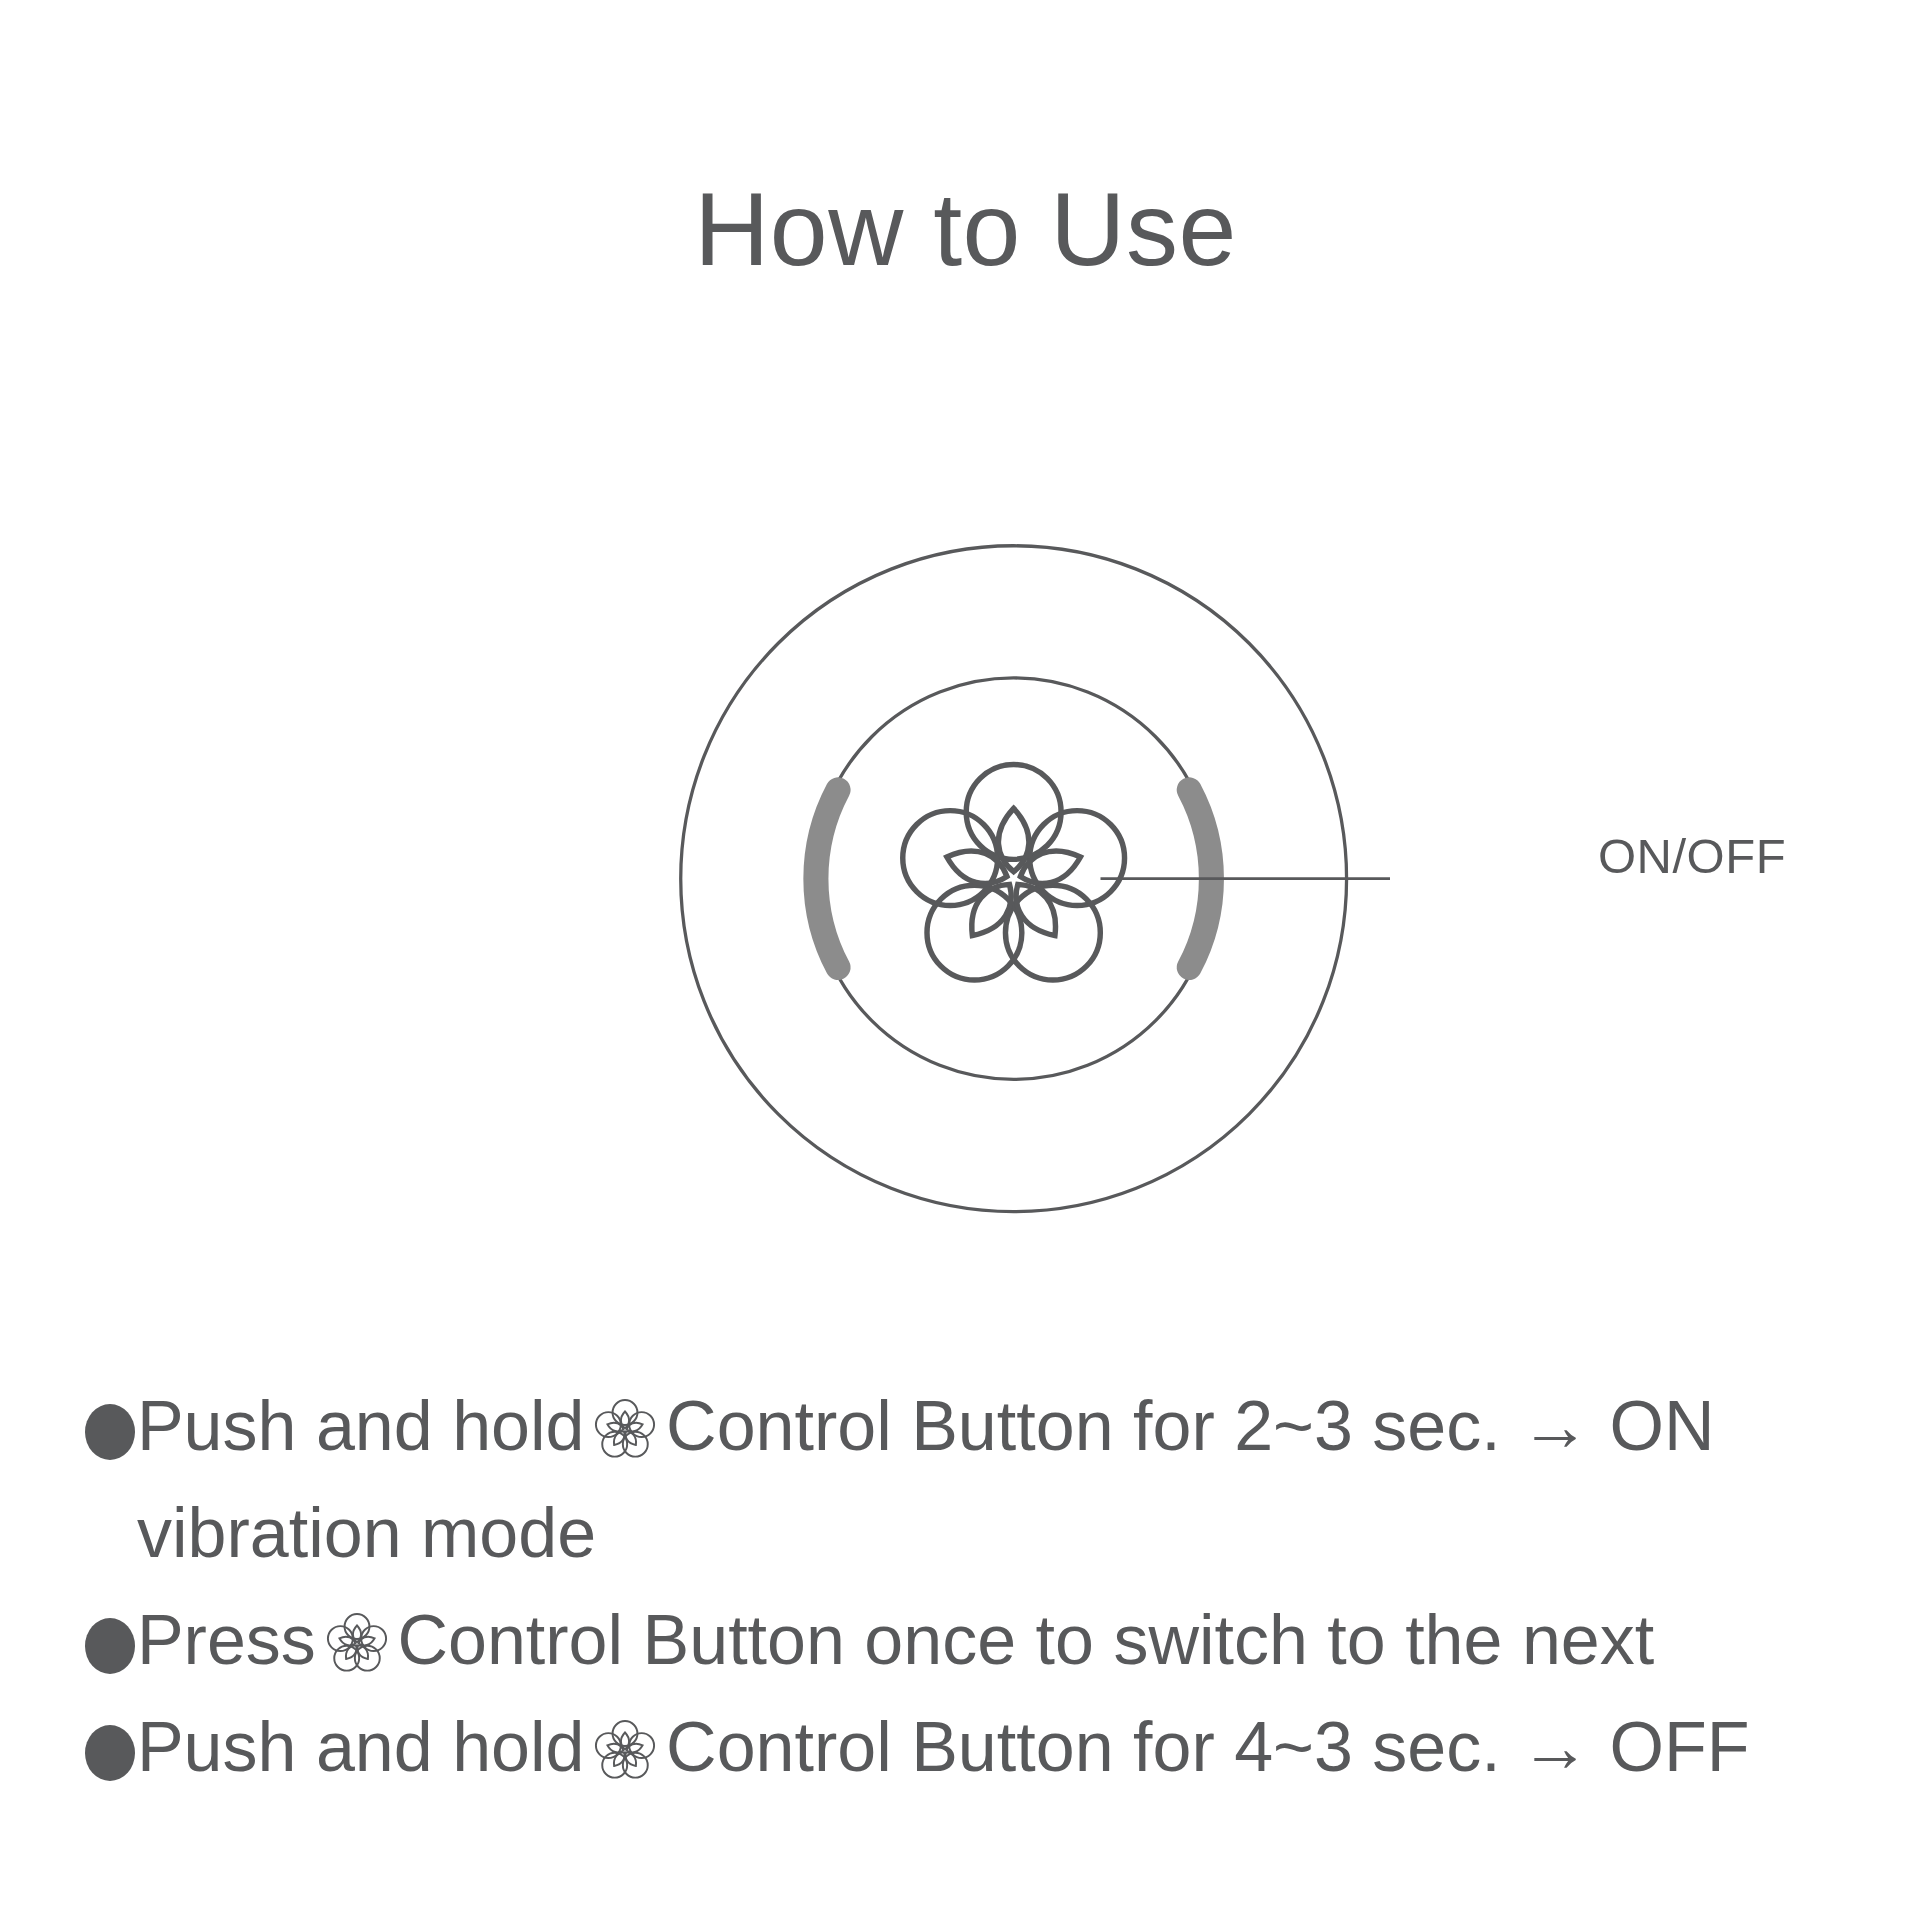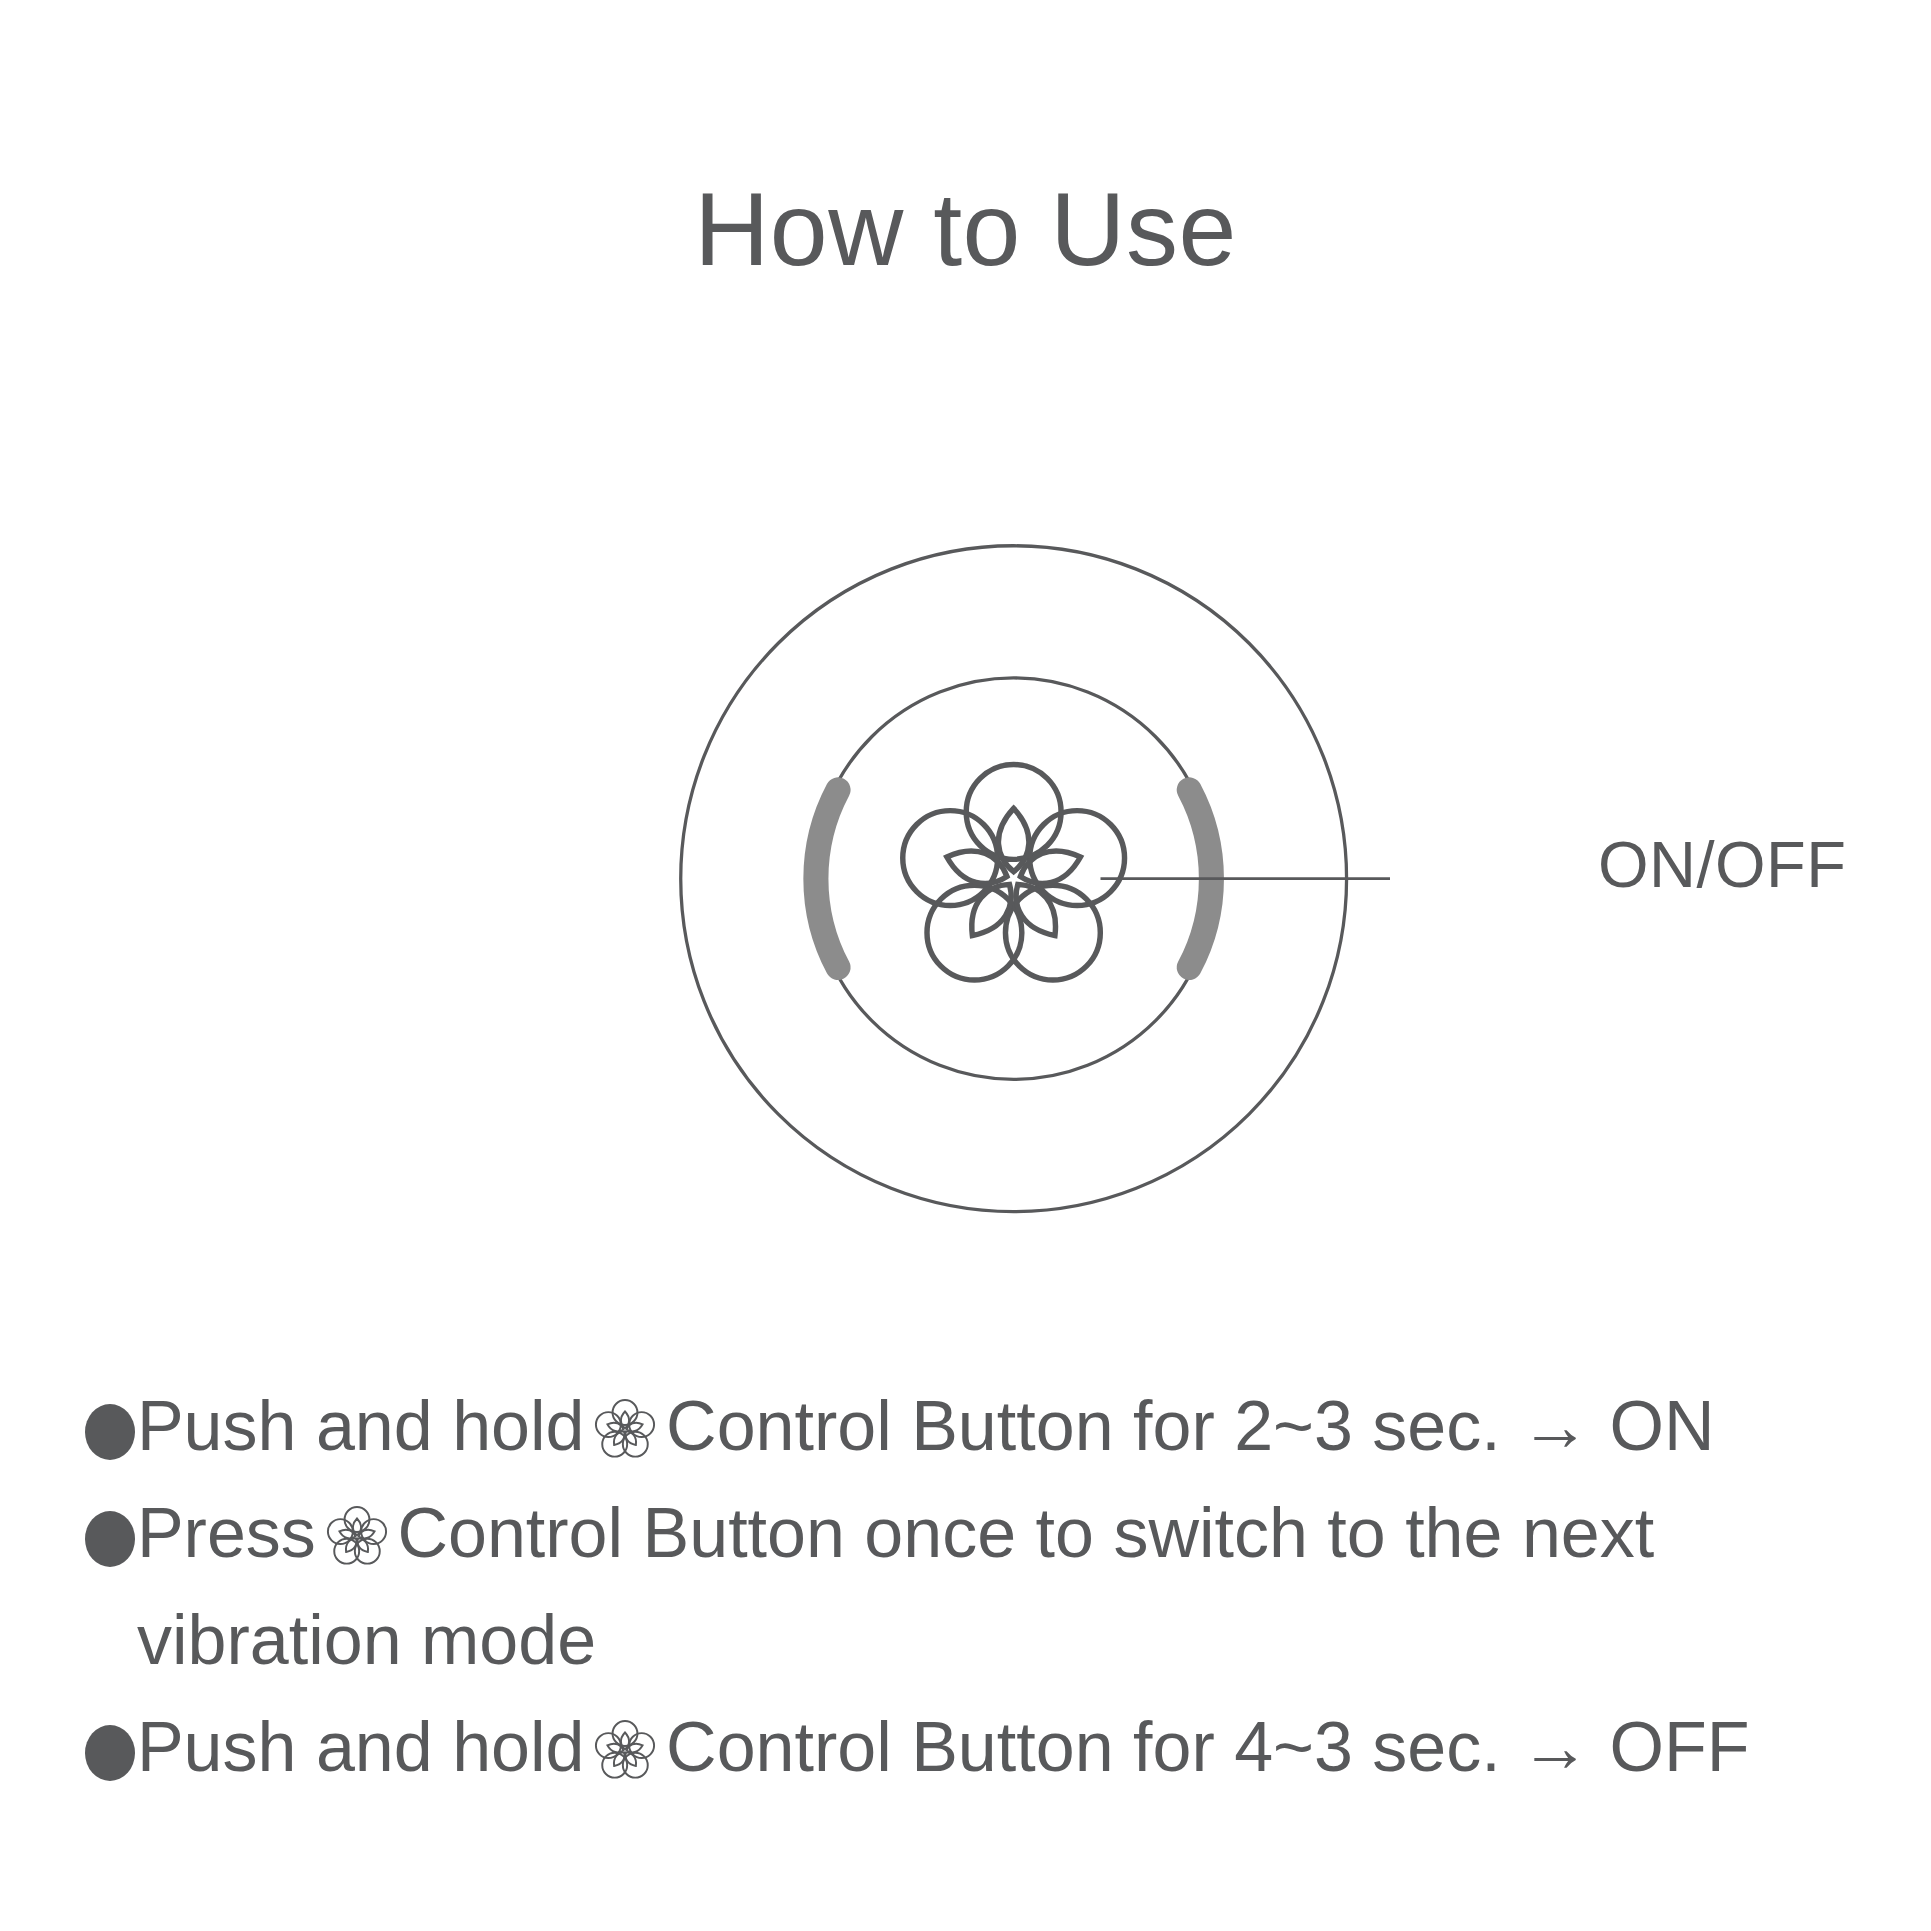--- a/index.html
+++ b/index.html
@@ -47,21 +47,21 @@
     width: 772px;
     height: 763px;
   }
   .diagram svg { display: block; }
 
   
   .callout-label {
     position: absolute;
     left: 1598px;
     top: 832px;
-    font-size: 65px;
+    font-size: 49px;
     font-weight: 400;
     letter-spacing: 0.5px;
     color: #58595b;
     white-space: nowrap;
     line-height: 1;
   }
 
   
   .instructions {
     position: absolute;
@@ -155,41 +155,41 @@
           <circle cx="-24.7" cy="-8.03" r="18.5"></circle>
           <path d="M 0 -2.5 C 7 -8 9 -18 0 -27.5 C -9 -18 -7 -8 0 -2.5 Z"></path>
           <path d="M 0 -2.5 C 7 -8 9 -18 0 -27.5 C -9 -18 -7 -8 0 -2.5 Z" transform="rotate(72)"></path>
           <path d="M 0 -2.5 C 7 -8 9 -18 0 -27.5 C -9 -18 -7 -8 0 -2.5 Z" transform="rotate(144)"></path>
           <path d="M 0 -2.5 C 7 -8 9 -18 0 -27.5 C -9 -18 -7 -8 0 -2.5 Z" transform="rotate(216)"></path>
           <path d="M 0 -2.5 C 7 -8 9 -18 0 -27.5 C -9 -18 -7 -8 0 -2.5 Z" transform="rotate(288)"></path>
         </svg>
       </span><span class="txt">Control Button for 2~3 sec. → ON</span>
     </div>
 
+    <div class="instr-line wrap-line">
+      <span class="txt">vibration mode</span>
+    </div>
+
     <div class="instr-line">
       <span class="bullet-dot"></span><span class="txt">Press</span><span class="blossom-inline">
         <svg viewBox="-52 -52 104 104" xmlns="http://www.w3.org/2000/svg" fill="none" stroke="#58595b" stroke-width="2.9" stroke-linecap="round">
           <circle cx="0" cy="-26" r="18.5"></circle>
           <circle cx="24.7" cy="-8.03" r="18.5"></circle>
           <circle cx="15.3" cy="21.03" r="18.5"></circle>
           <circle cx="-15.3" cy="21.03" r="18.5"></circle>
           <circle cx="-24.7" cy="-8.03" r="18.5"></circle>
           <path d="M 0 -2.5 C 7 -8 9 -18 0 -27.5 C -9 -18 -7 -8 0 -2.5 Z"></path>
           <path d="M 0 -2.5 C 7 -8 9 -18 0 -27.5 C -9 -18 -7 -8 0 -2.5 Z" transform="rotate(72)"></path>
           <path d="M 0 -2.5 C 7 -8 9 -18 0 -27.5 C -9 -18 -7 -8 0 -2.5 Z" transform="rotate(144)"></path>
           <path d="M 0 -2.5 C 7 -8 9 -18 0 -27.5 C -9 -18 -7 -8 0 -2.5 Z" transform="rotate(216)"></path>
           <path d="M 0 -2.5 C 7 -8 9 -18 0 -27.5 C -9 -18 -7 -8 0 -2.5 Z" transform="rotate(288)"></path>
         </svg>
       </span><span class="txt">Control Button once to switch to the next</span>
     </div>
 
-    <div class="instr-line wrap-line">
-      <span class="txt">vibration mode</span>
-    </div>
-
     <div class="instr-line">
       <span class="bullet-dot"></span><span class="txt">Push and hold</span><span class="blossom-inline">
         <svg viewBox="-52 -52 104 104" xmlns="http://www.w3.org/2000/svg" fill="none" stroke="#58595b" stroke-width="2.9" stroke-linecap="round">
           <circle cx="0" cy="-26" r="18.5"></circle>
           <circle cx="24.7" cy="-8.03" r="18.5"></circle>
           <circle cx="15.3" cy="21.03" r="18.5"></circle>
           <circle cx="-15.3" cy="21.03" r="18.5"></circle>
           <circle cx="-24.7" cy="-8.03" r="18.5"></circle>
           <path d="M 0 -2.5 C 7 -8 9 -18 0 -27.5 C -9 -18 -7 -8 0 -2.5 Z"></path>
           <path d="M 0 -2.5 C 7 -8 9 -18 0 -27.5 C -9 -18 -7 -8 0 -2.5 Z" transform="rotate(72)"></path>

